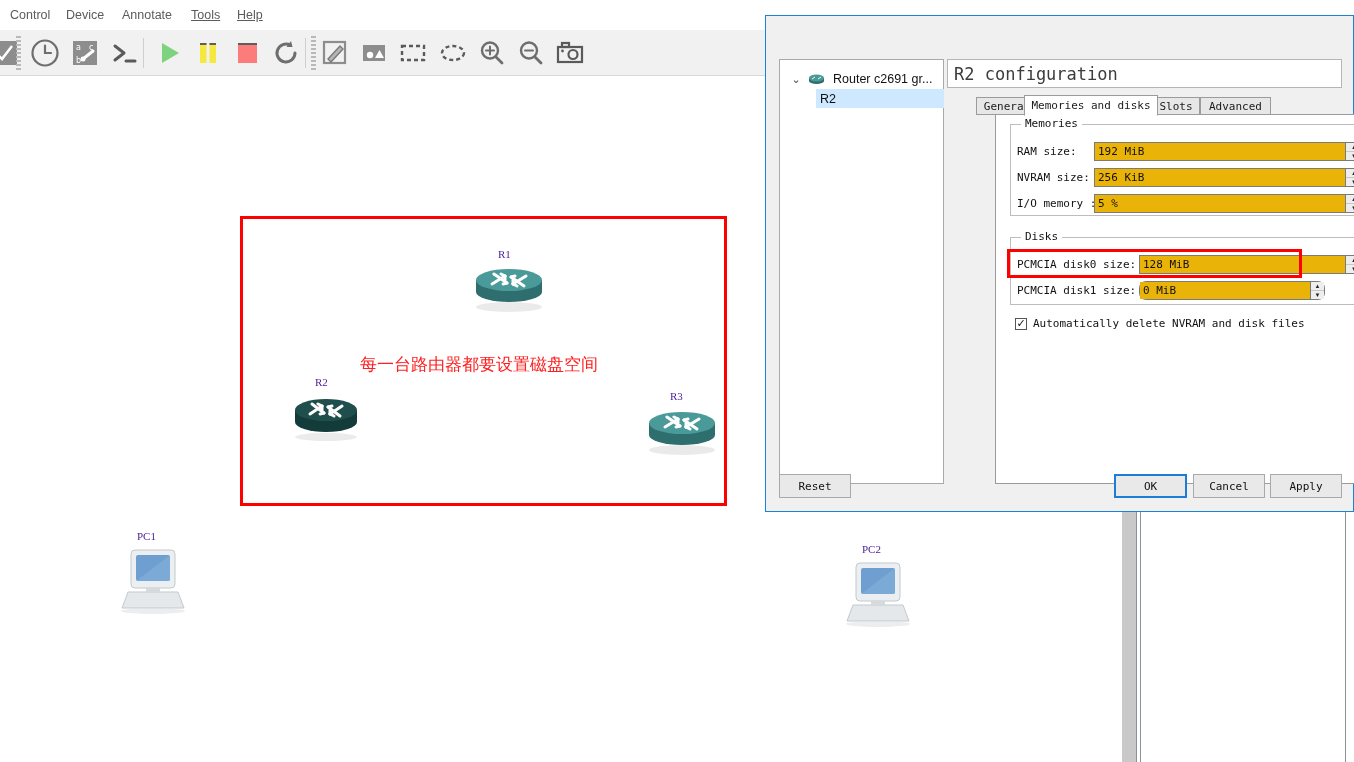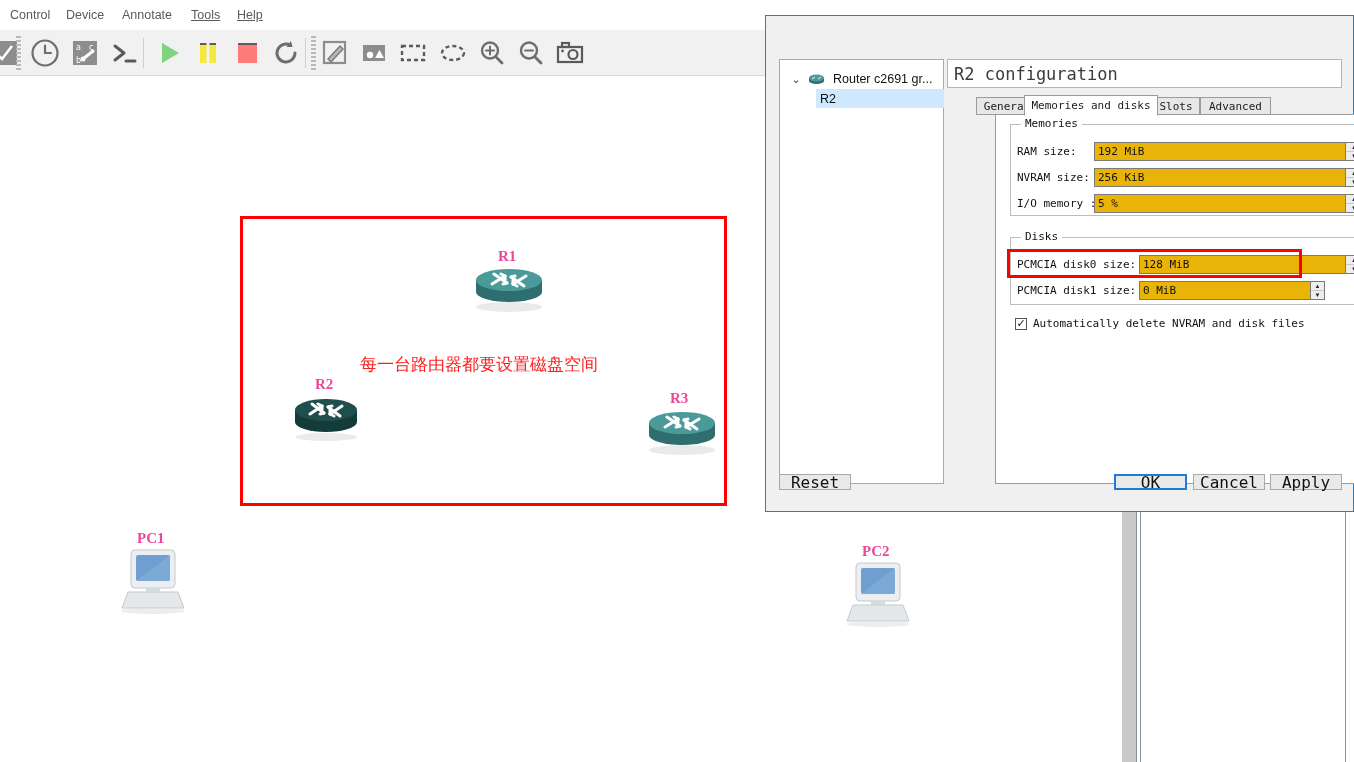--- a/index.html
+++ b/index.html
@@ -73,21 +73,21 @@
   .ann-note {
     position: absolute; left: 360px; top: 356px;
     font-family: "DejaVu Sans", sans-serif;
     font-size: 17px; color: #fe2020; white-space: nowrap; line-height: 1;
   }
 
   
   .node-label {
     position: absolute;
     font-family: "Liberation Serif", serif;
-    font-weight: bold; font-size: 15px; color: #ec4899;
+    font-weight: normal; font-size: 11px; color: #4c1d95;
     white-space: nowrap;
   }
   .node-icon { position: absolute; }
 
   
   .dialog {
     position: absolute; left: 765px; top: 15px; width: 589px; height: 497px;
     background: #f0f0f0;
     border: 1px solid #1883d7;
     box-shadow: 0 0 0 0 rgba(0,0,0,0);
@@ -209,24 +209,24 @@
     display: flex; align-items: center; justify-content: center;
     font-size: 11px; color: #111; line-height: 1;
   }
   .chklabel {
     font-family: "DejaVu Sans Mono", monospace; font-size: 11px; color: #111;
     margin-left: 6px; white-space: nowrap;
   }
 
   
   .dbtn {
-    position: absolute; height: 16px;
+    position: absolute; height: 24px;
     background: #e9e9e9; border: 1px solid #a9a9a9;
     display: flex; align-items: center; justify-content: center;
-    font-family: "DejaVu Sans Mono", monospace; font-size: 16px; color: #111;
+    font-family: "DejaVu Sans Mono", monospace; font-size: 11px; color: #111;
   }
   .dbtn.default {
     border: 2px solid #1e7bd6; background: #e9e9e9;
   }
 
   
   .rside-strip {
     position: absolute; background: #c9c9c9;
   }
   .rside-line { position: absolute; background: #8b9298; width: 1px; }
@@ -562,21 +562,21 @@
               <input style="width: 205px;" readonly="" value="128 MiB">
               <div class="spinbtns">
                   <div>▲</div>
                   <div>▼</div>
                 </div>
             </div>
 
             <div class="frow" style="left:6px; top:46px;">
               <span class="flabel">PCMCIA disk1 size:</span>
             </div>
-            <div class="spinwrap" style="left:128px; top:43px; width:186px;">
+            <div class="spinwrap" style="left:128px; top:43px; width:186px;border-radius:7px;">
               <input style="width: 205px;" readonly="" value="0 MiB">
               <div class="spinbtns">
                   <div>▲</div>
                   <div>▼</div>
                 </div>
             </div>
           </div>
 
           <div class="hl-box" style="left:11px; top:134px; width:295px; height:29px;"></div>
 

